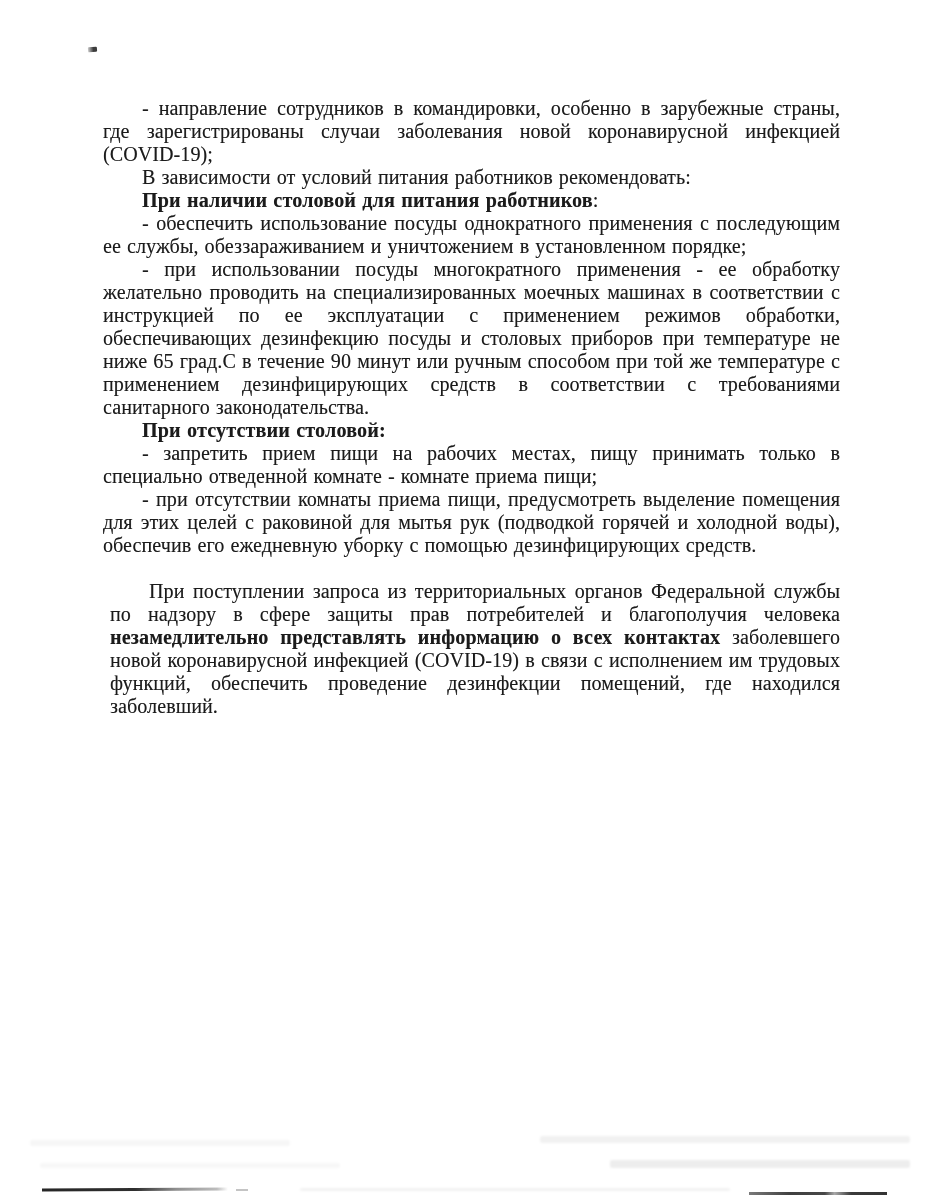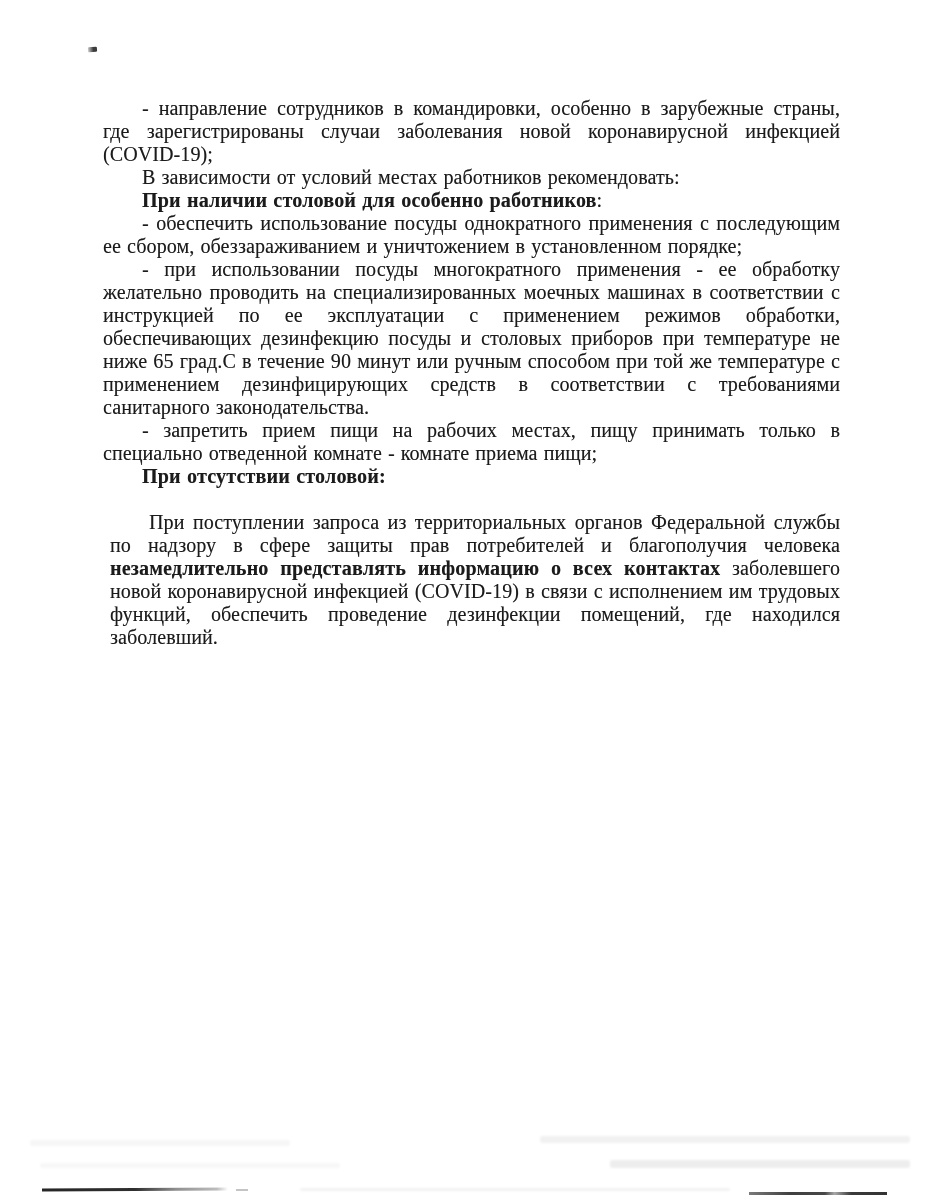--- a/index.html
+++ b/index.html
@@ -84,32 +84,33 @@
 
 <div class="page">
 
   <div class="artifact speck-top"></div>
 
   <div class="textblock">
 
     <p>- направление сотрудников в командировки, особенно в зарубежные страны, где зарегистрированы случаи заболевания новой коронавирусной инфекцией (COVID-19);</p>
 
 
-    <p>В зависимости от условий местах работников рекомендовать:</p>
+    <p>В зависимости от условий питания работников рекомендовать:</p>
 
-    <p><b>При наличии столовой для особенно работников</b><span>:</span></p>
+    <p><b>При наличии столовой для питания работников</b><span>:</span></p>
 
-    <p>- обеспечить использование посуды однократного применения с последующим ее сбором, обеззараживанием и уничтожением в установленном порядке;</p>
+    <p>- обеспечить использование посуды однократного применения с последующим ее службы, обеззараживанием и уничтожением в установленном порядке;</p>
 
     <p>- при использовании посуды многократного применения - ее обработку желательно проводить на специализированных моечных машинах в соответствии с инструкцией по ее эксплуатации с применением режимов обработки, обеспечивающих дезинфекцию посуды и столовых приборов при температуре не ниже 65 град.С в течение 90 минут или ручным способом при той же температуре с применением дезинфицирующих средств в соответствии с требованиями санитарного законодательства.</p>
 
+    <p><b>При отсутствии столовой:</b></p>
+
     <p>- запретить прием пищи на рабочих местах, пищу принимать только в специально отведенной комнате - комнате приема пищи;</p>
 
-    <p><b>При отсутствии столовой:</b></p>
-
+    <p>- при отсутствии комнаты приема пищи, предусмотреть выделение помещения для этих целей с раковиной для мытья рук (подводкой горячей и холодной воды), обеспечив его ежедневную уборку с помощью дезинфицирующих средств.</p>
 
     <p class="gap-before"><span>При поступлении запроса из территориальных органов Федеральной службы по надзору в сфере защиты прав потребителей и благополучия человека </span><b>незамедлительно представлять информацию о всех контактах</b><span> заболевшего новой коронавирусной инфекцией (COVID-19) в связи с исполнением им трудовых функций, обеспечить проведение дезинфекции помещений, где находился заболевший.</span></p>
 
   </div>
 
   <div class="artifact line-bottom-left"></div>
   <div class="artifact dash-bottom-left"></div>
   <div class="artifact line-bottom-right"></div>
   <div class="artifact smudge smudge-1"></div>
   <div class="artifact smudge smudge-2"></div>

